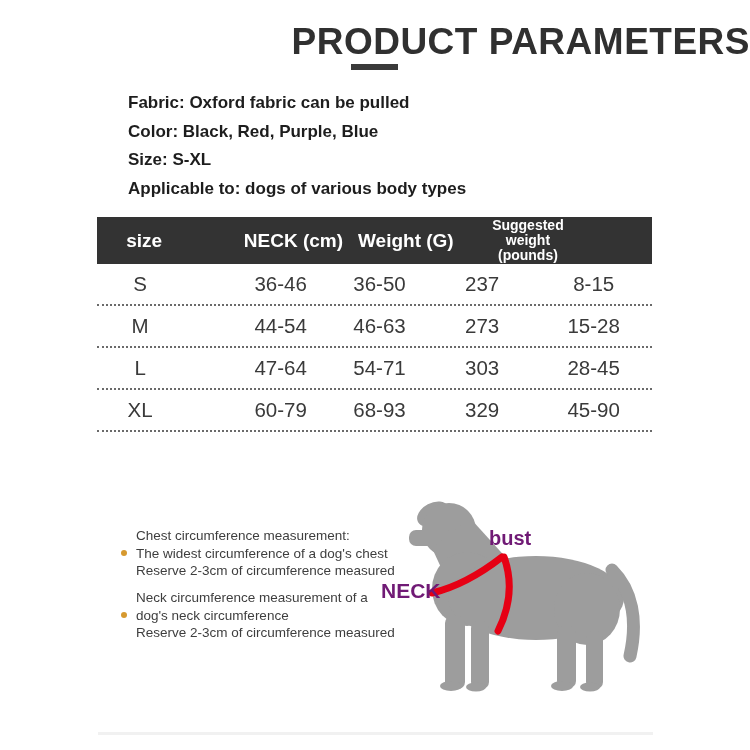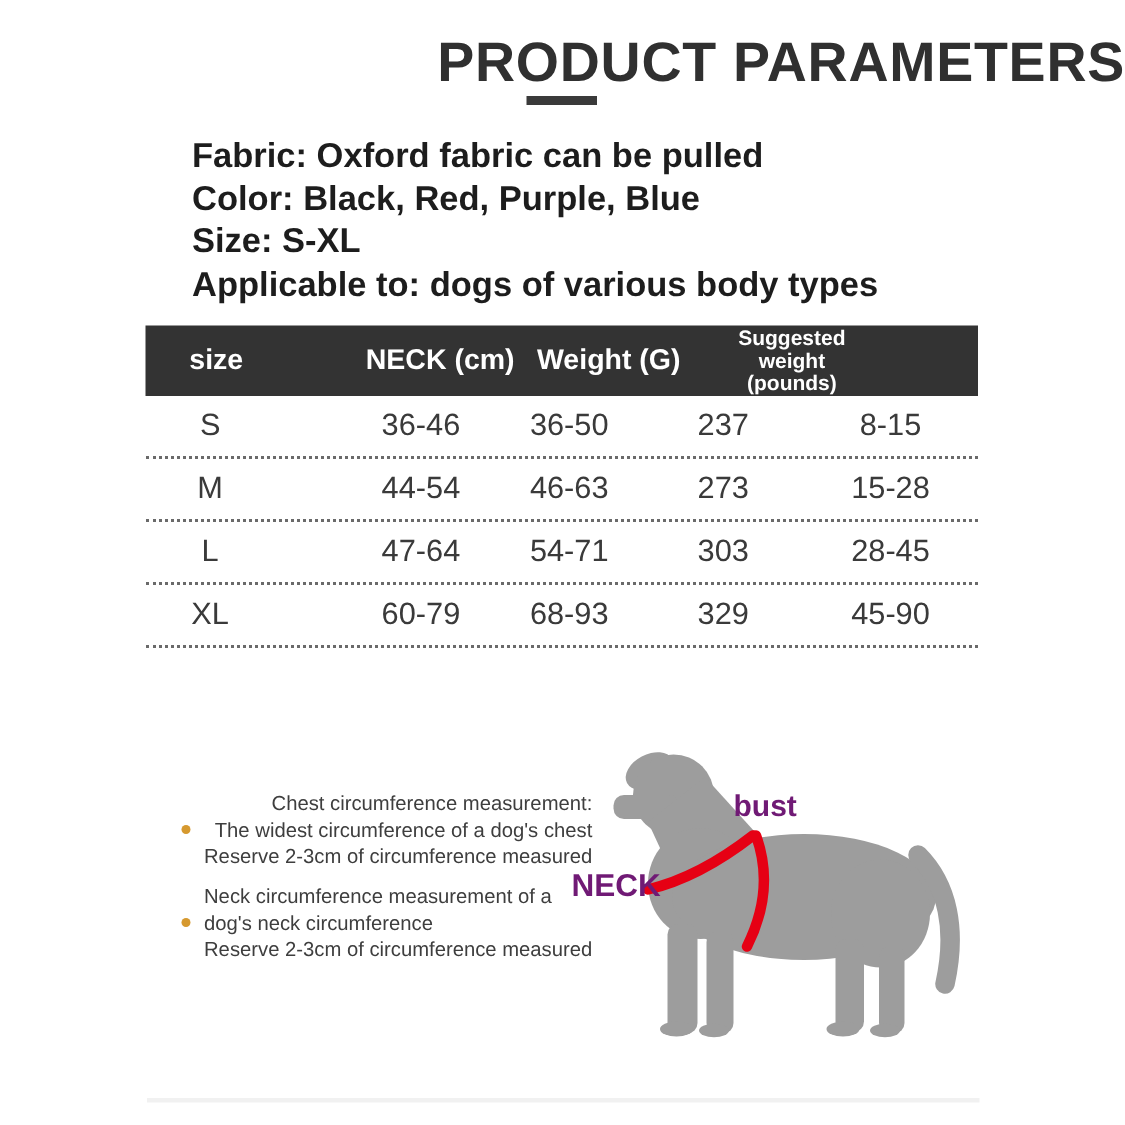--- a/index.html
+++ b/index.html
@@ -11,37 +11,37 @@
   .page{position:relative;width:750px;height:750px;background:#fff;overflow:hidden;}
 
   
   .page-title{
     position:absolute;top:21px;left:0;width:100%;margin:0;
     text-align:right;font-size:37px;font-weight:800;color:#303030;letter-spacing:.5px;
   }
   .title-dash{position:absolute;top:64px;left:351px;width:47px;height:6px;background:#3a3a3a;}
 
   
-  .details{position:absolute;left:128px;top:89px;font-size:23px;font-weight:700;color:#1d1d1d;line-height:28.5px;}
+  .details{position:absolute;left:128px;top:89px;font-size:17px;font-weight:700;color:#1d1d1d;line-height:28.5px;}
 
   
   .size-table{position:absolute;left:97px;top:217px;width:555px;}
   .t-head{display:flex;align-items:center;height:47px;background:#333333;color:#ffffff;}
   .th{text-align:center;font-weight:700;font-size:19px;}
   .c1{width:17%;}.c2{width:19.5%;margin-left:48px;}.c3{width:19.5%;}.c4{width:21%;}.c5{width:23%;}
   .th.c5{font-size:14px;line-height:15px;font-weight:700;}
   .th.c5 span{display:inline-block;max-width:100px;}
   .t-row{display:flex;align-items:center;height:40px;border-bottom:2px dotted #6a6a6a;
          font-size:20.5px;color:#3a3a3a;}
   .td{text-align:center;}
 
   
   .note{position:absolute;font-size:13.5px;line-height:17.5px;color:#3e3e3e;}
   .note .bullet{position:absolute;left:-15px;top:23px;width:6px;height:6px;border-radius:50%;background:#d6992f;}
-  .note-chest{left:136px;top:527px;text-align:right;}
+  .note-chest{left:136px;top:527px;}
   .note-neck{left:136px;top:589px;}
 
   
   .dog-svg{position:absolute;left:404px;top:496px;}
   .diagram-label{position:absolute;font-weight:700;color:#701a75;}
   .bust-label{left:489px;top:527px;font-size:20px;}
   .neck-label{left:381px;top:579px;font-size:21px;}
 
   .bottom-divider{position:absolute;left:98px;top:732px;width:555px;height:3px;background:#f1f1f1;}
 </style>

